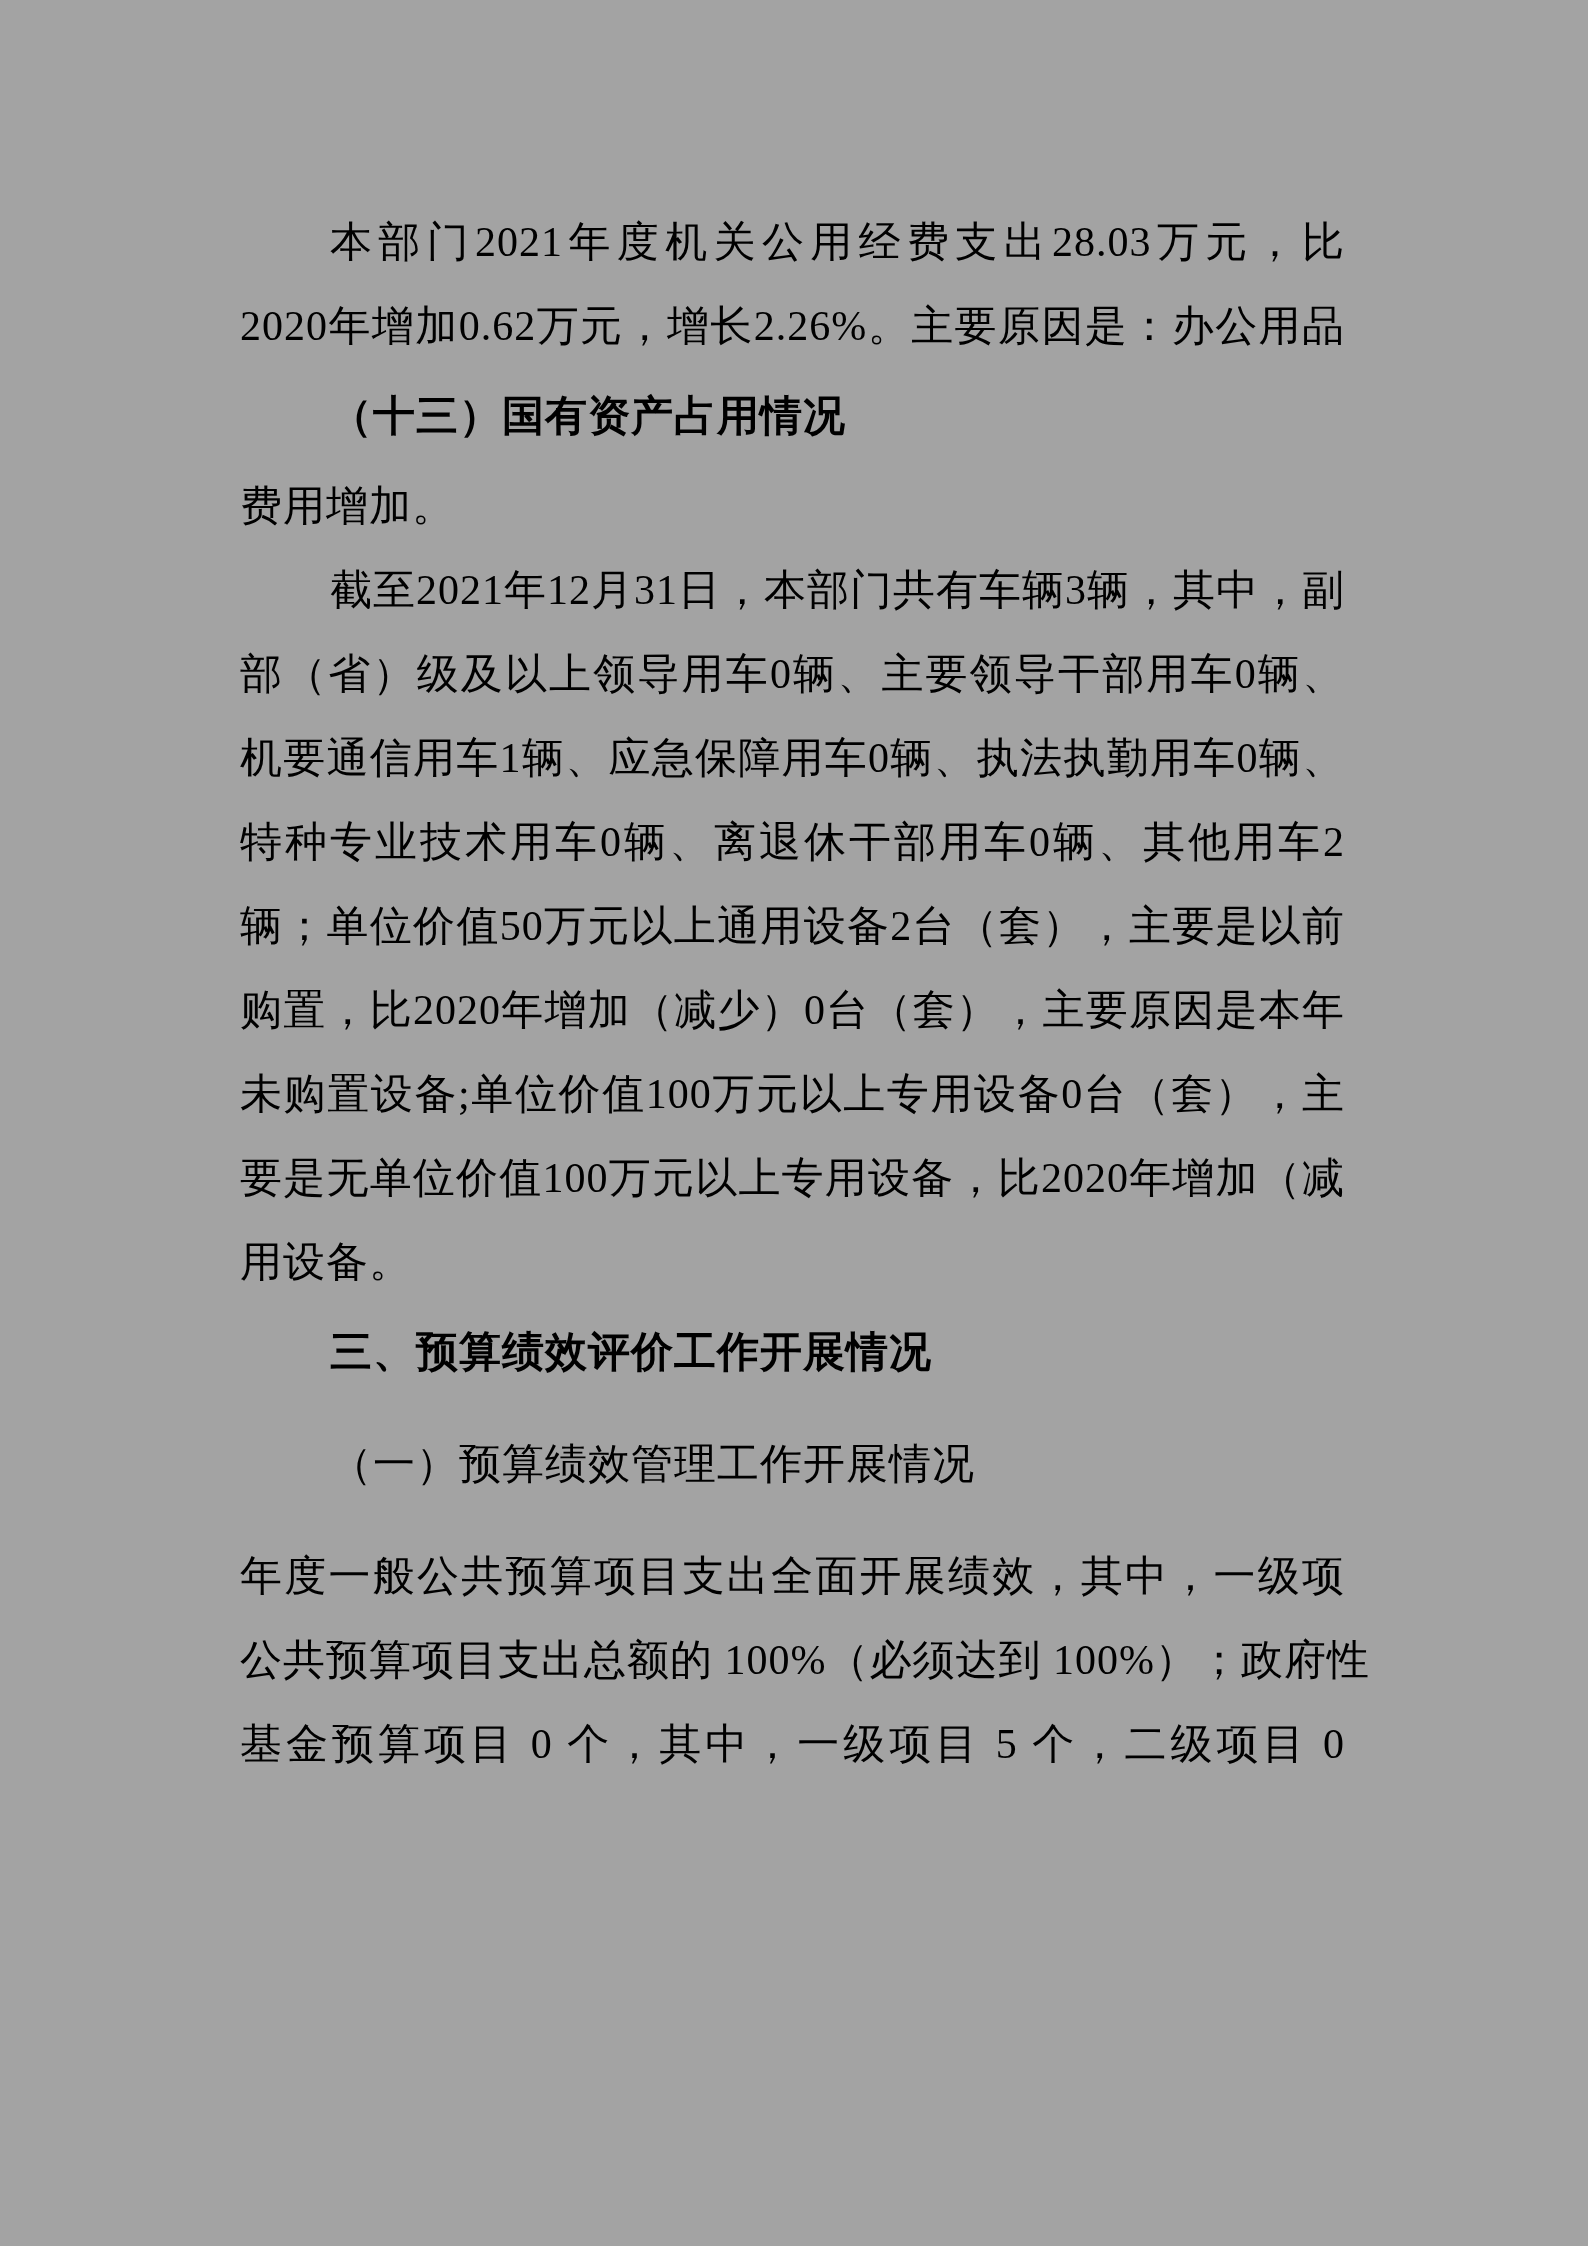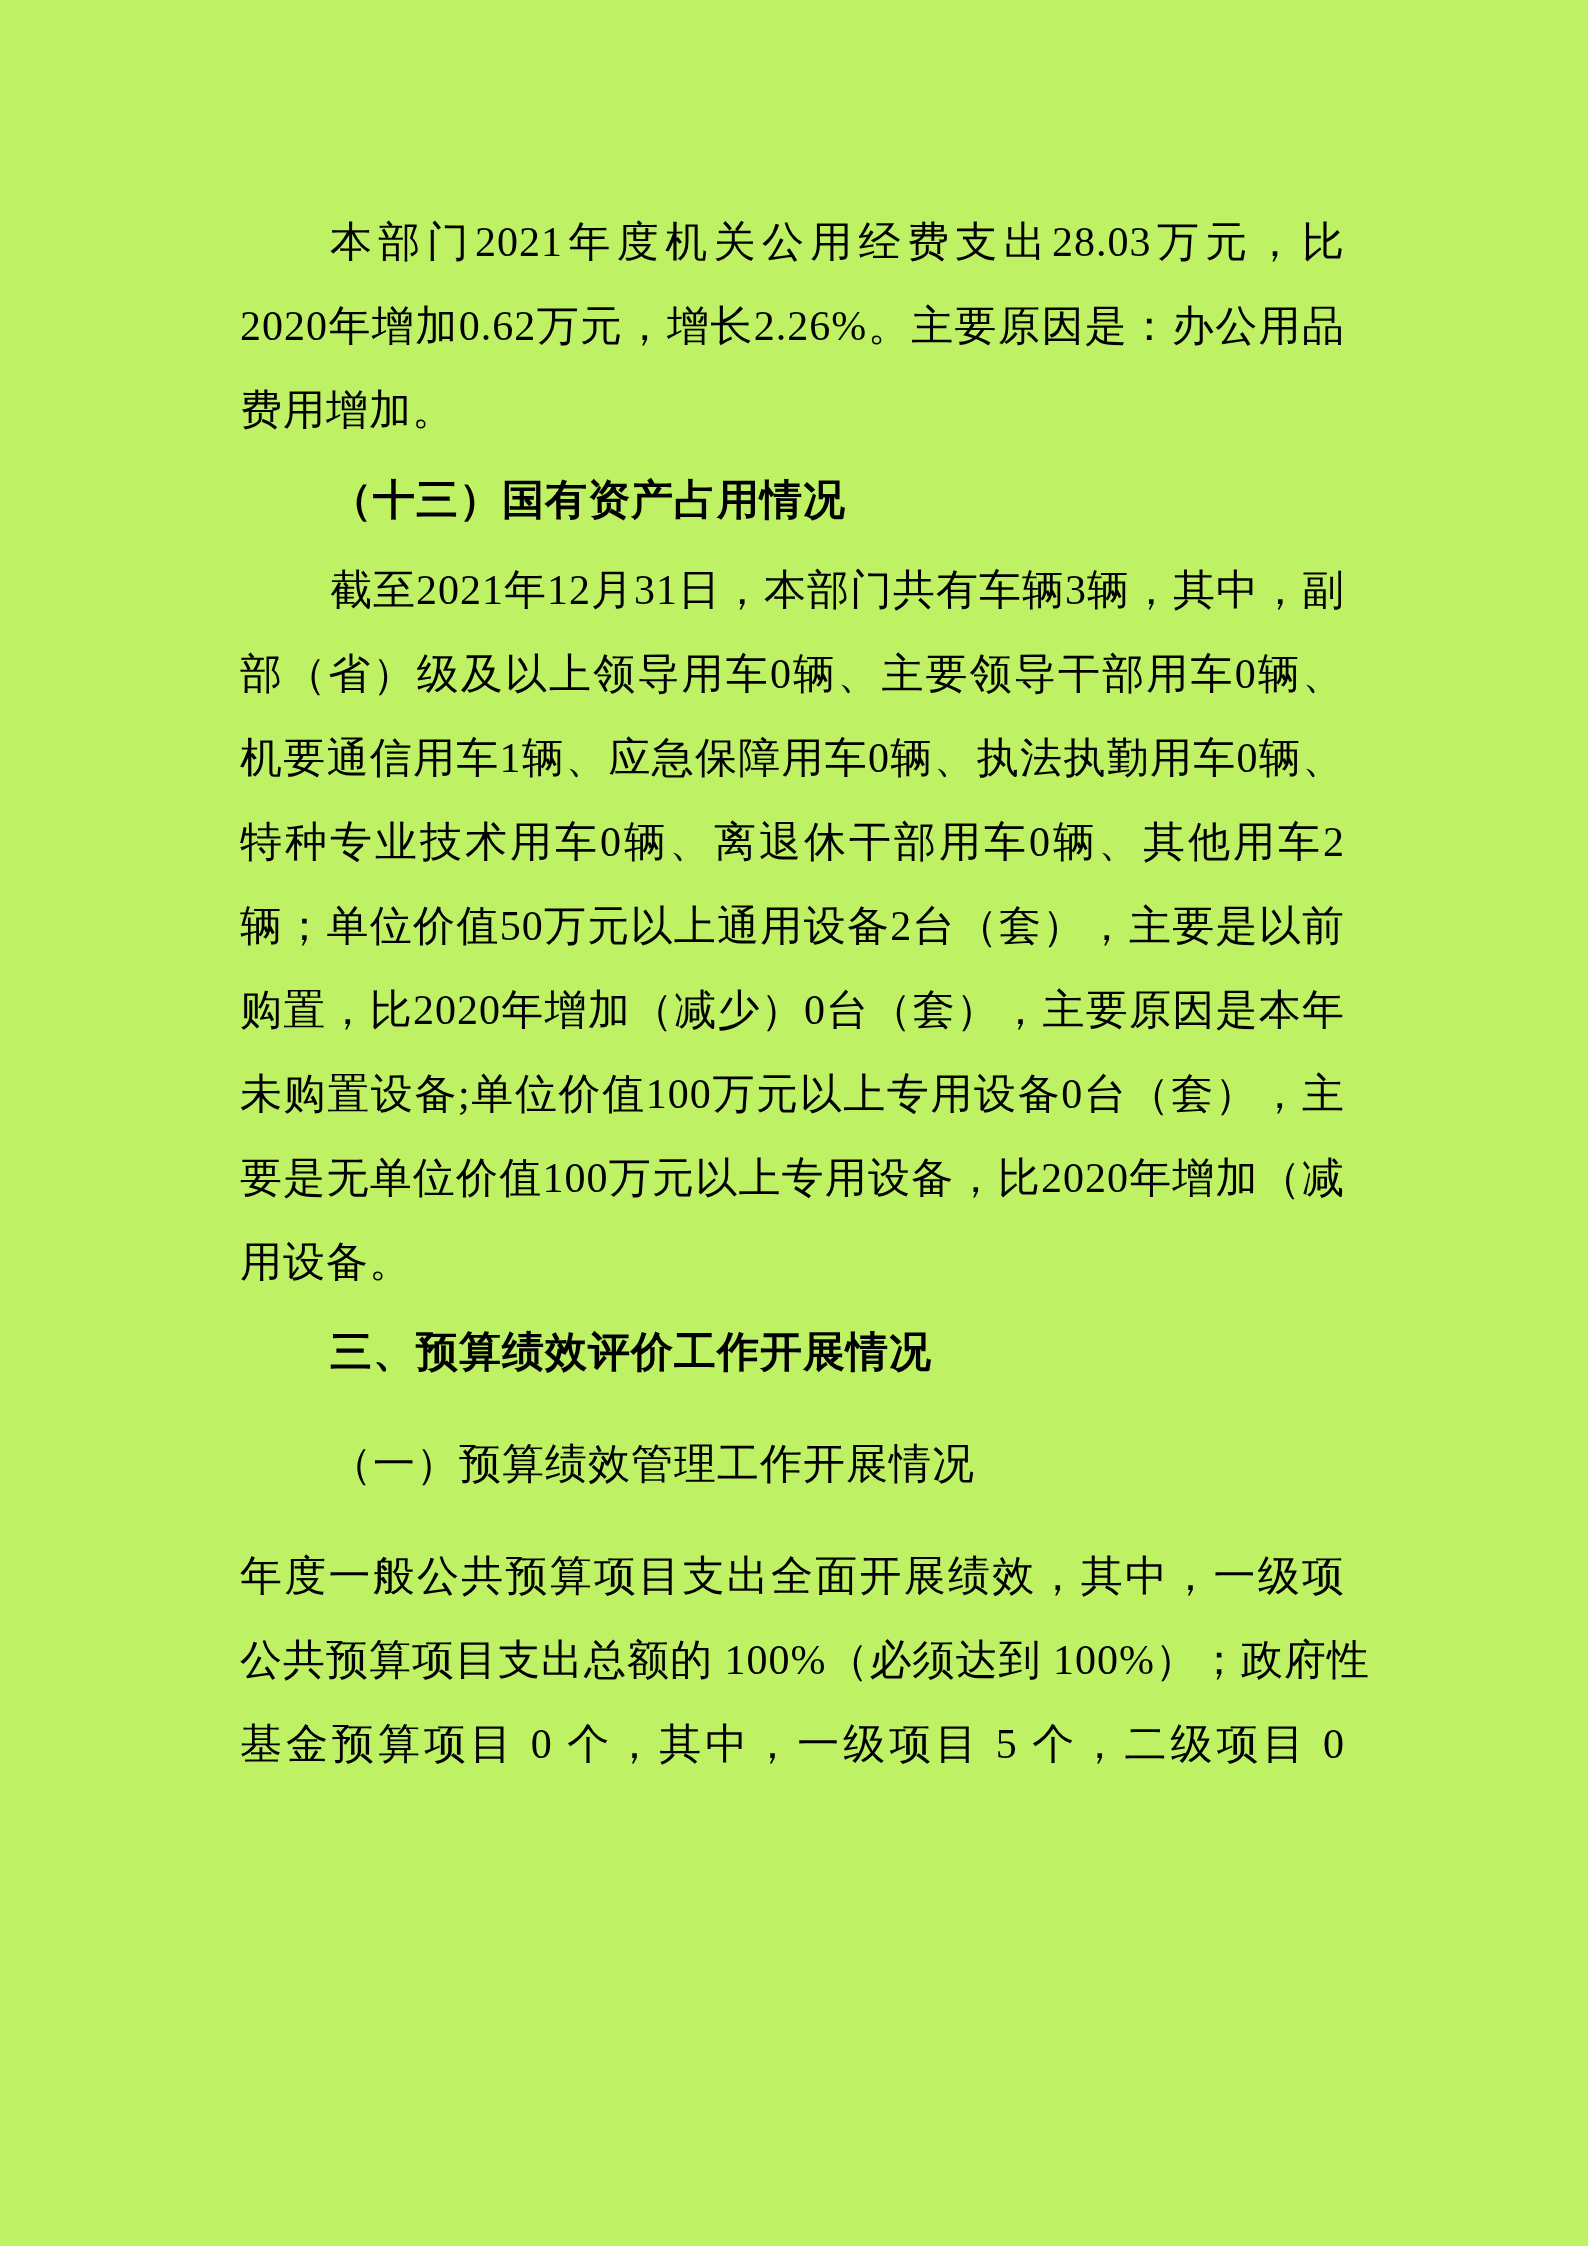--- a/index.html
+++ b/index.html
@@ -5,21 +5,21 @@
   html, body {
     margin: 0;
     padding: 0;
     background: #e8e8e8;
   }
   .page {
     position: relative;
     width: 1588px;
     height: 2246px;
     margin: 0 auto;
-    background: #bef264;
+    background: #a3a3a3;
     color: #000000;
     font-family: "Liberation Serif", "DejaVu Serif", serif;
     overflow: hidden;
   }
   .content {
     position: absolute;
     left: 240px;
     top: 200px;
     width: 1105px;
   }
@@ -48,23 +48,23 @@
   .gap-big-bottom   { margin-bottom: 28px; }
 </style>
 </head>
 <body>
 
 <div class="page">
   <div class="content">
 
     <div class="line indent fill">本部门2021年度机关公用经费支出28.03万元，比</div>
     <div class="line fill">2020年增加0.62万元，增长2.26%。主要原因是：办公用品</div>
+    <div class="line indent bold gap-small-top gap-small-bottom">（十三）国有资产占用情况</div>
+
     <div class="line">费用增加。</div>
-
-    <div class="line indent bold gap-small-top gap-small-bottom">（十三）国有资产占用情况</div>
 
     <div class="line indent fill">截至2021年12月31日，本部门共有车辆3辆，其中，副</div>
     <div class="line fill">部（省）级及以上领导用车0辆、主要领导干部用车0辆、</div>
     <div class="line fill">机要通信用车1辆、应急保障用车0辆、执法执勤用车0辆、</div>
     <div class="line fill">特种专业技术用车0辆、离退休干部用车0辆、其他用车2</div>
     <div class="line fill">辆；单位价值50万元以上通用设备2台（套），主要是以前</div>
     <div class="line fill">购置，比2020年增加（减少）0台（套），主要原因是本年</div>
     <div class="line fill">未购置设备;单位价值100万元以上专用设备0台（套），主</div>
     <div class="line fill">要是无单位价值100万元以上专用设备，比2020年增加（减</div>
     <div class="line">用设备。</div>

